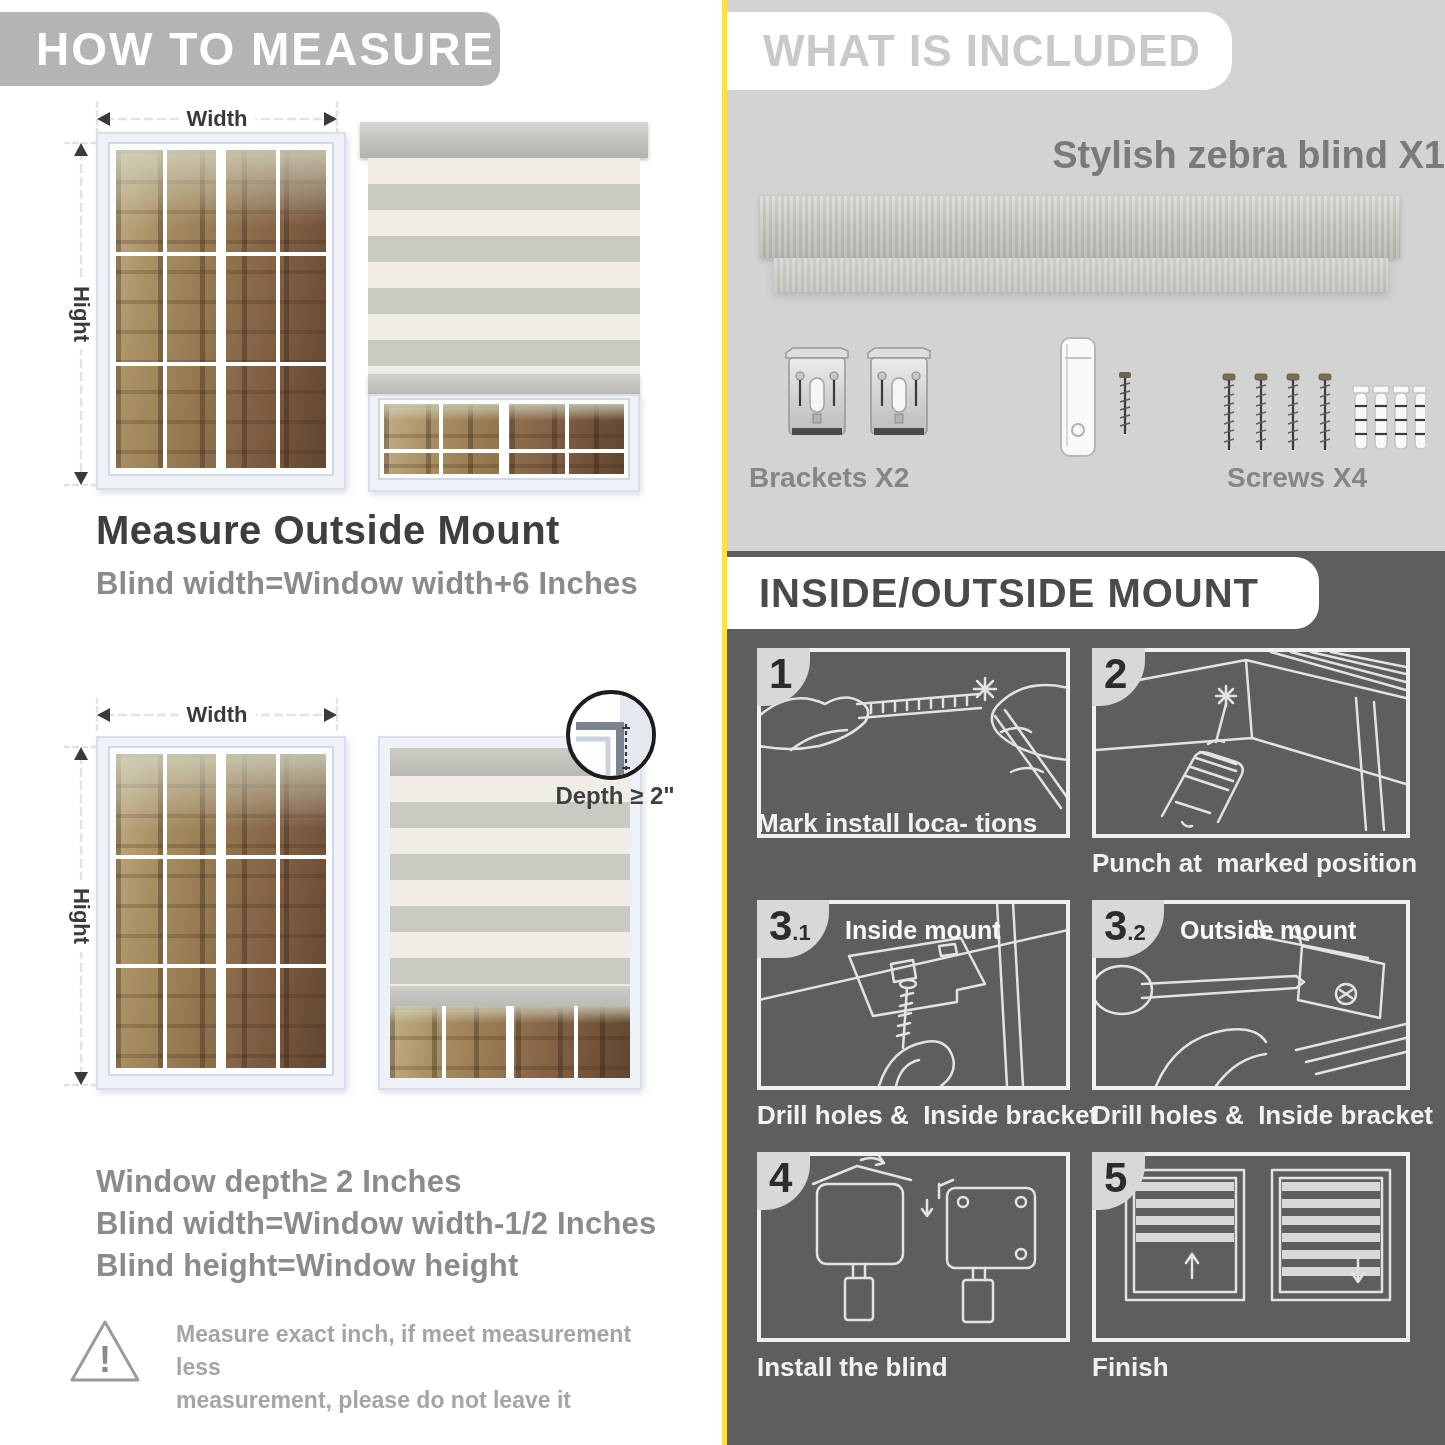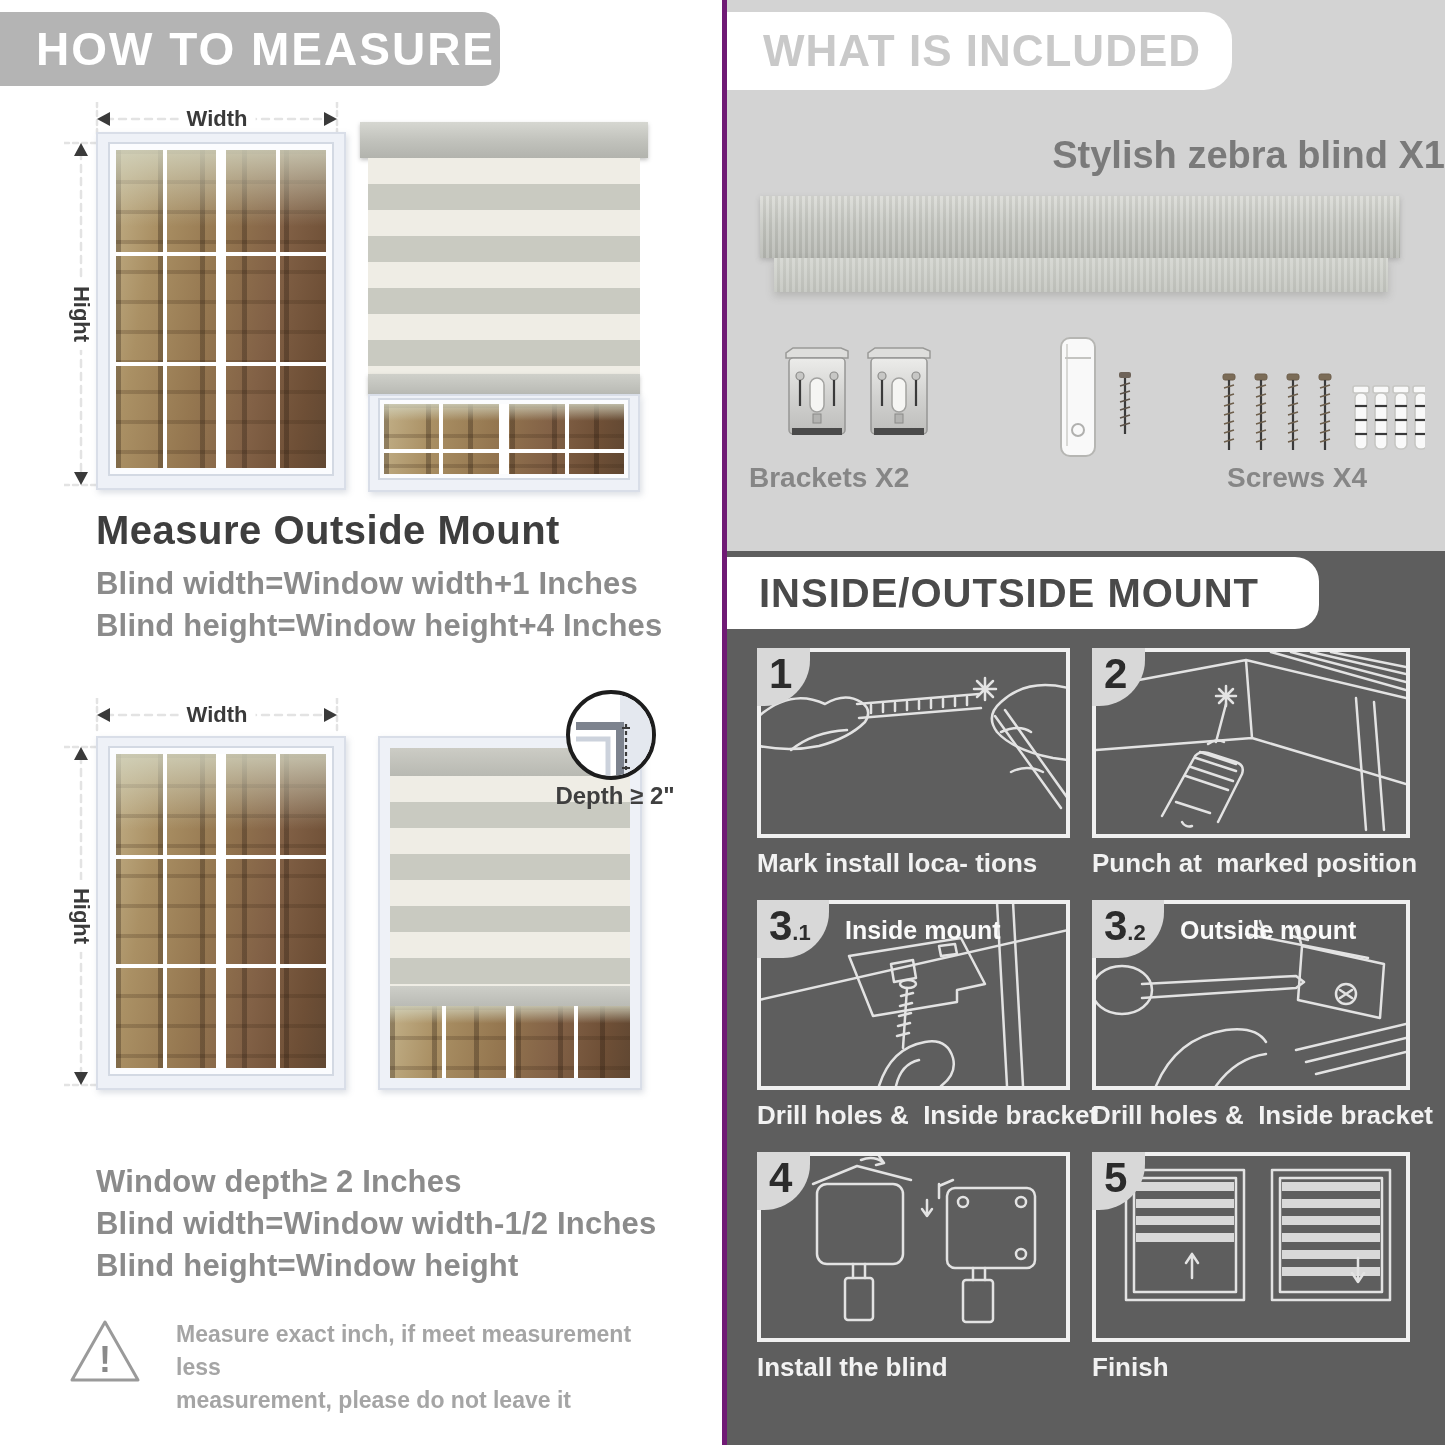--- a/index.html
+++ b/index.html
@@ -1,16 +1,16 @@
 <!DOCTYPE html>
 <html><head>
 <meta charset="utf-8">
 <style>
   html,body{margin:0;padding:0;background:#fff;}
-  .page{position:relative;width:1445px;height:1445px;background:#701a75;overflow:hidden;
+  .page{position:relative;width:1445px;height:1445px;background:#fde047;overflow:hidden;
         font-family:"Liberation Sans",sans-serif;}
   .abs{position:absolute;}
 
   
   .left-col{position:absolute;left:0;top:0;width:722px;height:1445px;background:#fff;}
   .htm-bar{position:absolute;left:0;top:12px;width:500px;height:74px;background:#b4b4b4;
            border-radius:0 18px 18px 0;color:#fff;font-size:46px;font-weight:bold;
            line-height:74px;padding-left:36px;box-sizing:border-box;letter-spacing:2px;}
 
   
@@ -142,22 +142,21 @@
           <div class="pw-glass photo" style="inset:6px;"></div>
           <div class="gl glv glc" style="margin:6px 0;"></div>
           <div class="gl glv glq1" style="margin:6px 0;"></div>
           <div class="gl glv glq3" style="margin:6px 0;"></div>
           <div class="gl glh" style="top:62%;margin:0 6px;"></div>
         </div>
       </div>
     </div>
 
     <div class="sec-title" style="left:96px;top:508px;">Measure Outside Mount</div>
-    <div class="sec-line" style="left:96px;top:566px;">Blind width=Window width+1 Inches</div>
-    <div class="sec-line" style="left:96px;top:608px;">Blind height=Window height+4 Inches</div>
+    <div class="sec-line" style="left:96px;top:566px;">Blind width=Window width+6 Inches</div>
 
     <div class="abs" style="left:92px;top:698px;width:250px;height:34px;">
       <svg class="art" viewBox="0 0 250 34">
         <line x1="5" y1="0" x2="5" y2="34" stroke-dasharray="5 4"></line>
         <line x1="245" y1="0" x2="245" y2="34" stroke-dasharray="5 4"></line>
         <line x1="14" y1="17" x2="236" y2="17" stroke-dasharray="7 6"></line>
         <polygon points="5,17 18,10 18,24" fill="#3a3a3a" stroke="none"></polygon>
         <polygon points="245,17 232,10 232,24" fill="#3a3a3a" stroke="none"></polygon>
         <style>line{stroke:#3a3a3a;stroke-width:2.2;}</style>
       </svg>
@@ -357,21 +356,21 @@
         <path d="M307 36 Q266 26 240 50 Q224 64 236 80 Q252 98 292 106 L307 108"></path>
         <path d="M240 80 Q258 72 270 80"></path>
         <path d="M300 156 L234 64 M308 148 L244 58"></path>
         <path d="M250 120 Q266 112 282 120"></path>
       </svg>
       <div class="badge">
         <span class="num">1</span>
           <span class="sub"></span>
       </div>
     </div>
-    <div class="caption" style="left:30px;top:848px;">Mark install loca- tions</div>
+    <div class="caption" style="left:30px;top:808px;">Mark install loca- tions</div>
 
     <div class="panel" style="left:365px;top:648px;width:318px;height:190px;">
       <svg class="art" viewBox="0 0 310 182">
         <path d="M0 36 L150 8 L310 46 M150 8 L156 86 M0 98 L156 86 L310 132"></path>
         <path d="M175 0 L310 38 M195 0 L310 30 M215 0 L310 22 M235 0 L310 15"></path>
         <path d="M260 46 L270 178 M278 50 L288 178"></path>
         <path d="M120 90 L130 52"></path>
         <path d="M130 34 l0 20 M120 44 l20 0 M123 37 l14 14 M137 37 l-14 14"></path>
         <path d="M66 164 L98 106 Q102 98 112 101 L140 110 Q149 113 146 122 L122 170"></path>
         <path d="M100 106 l40 13 M95 115 l42 14 M90 124 l42 14 M104 100 l36 12"></path>

